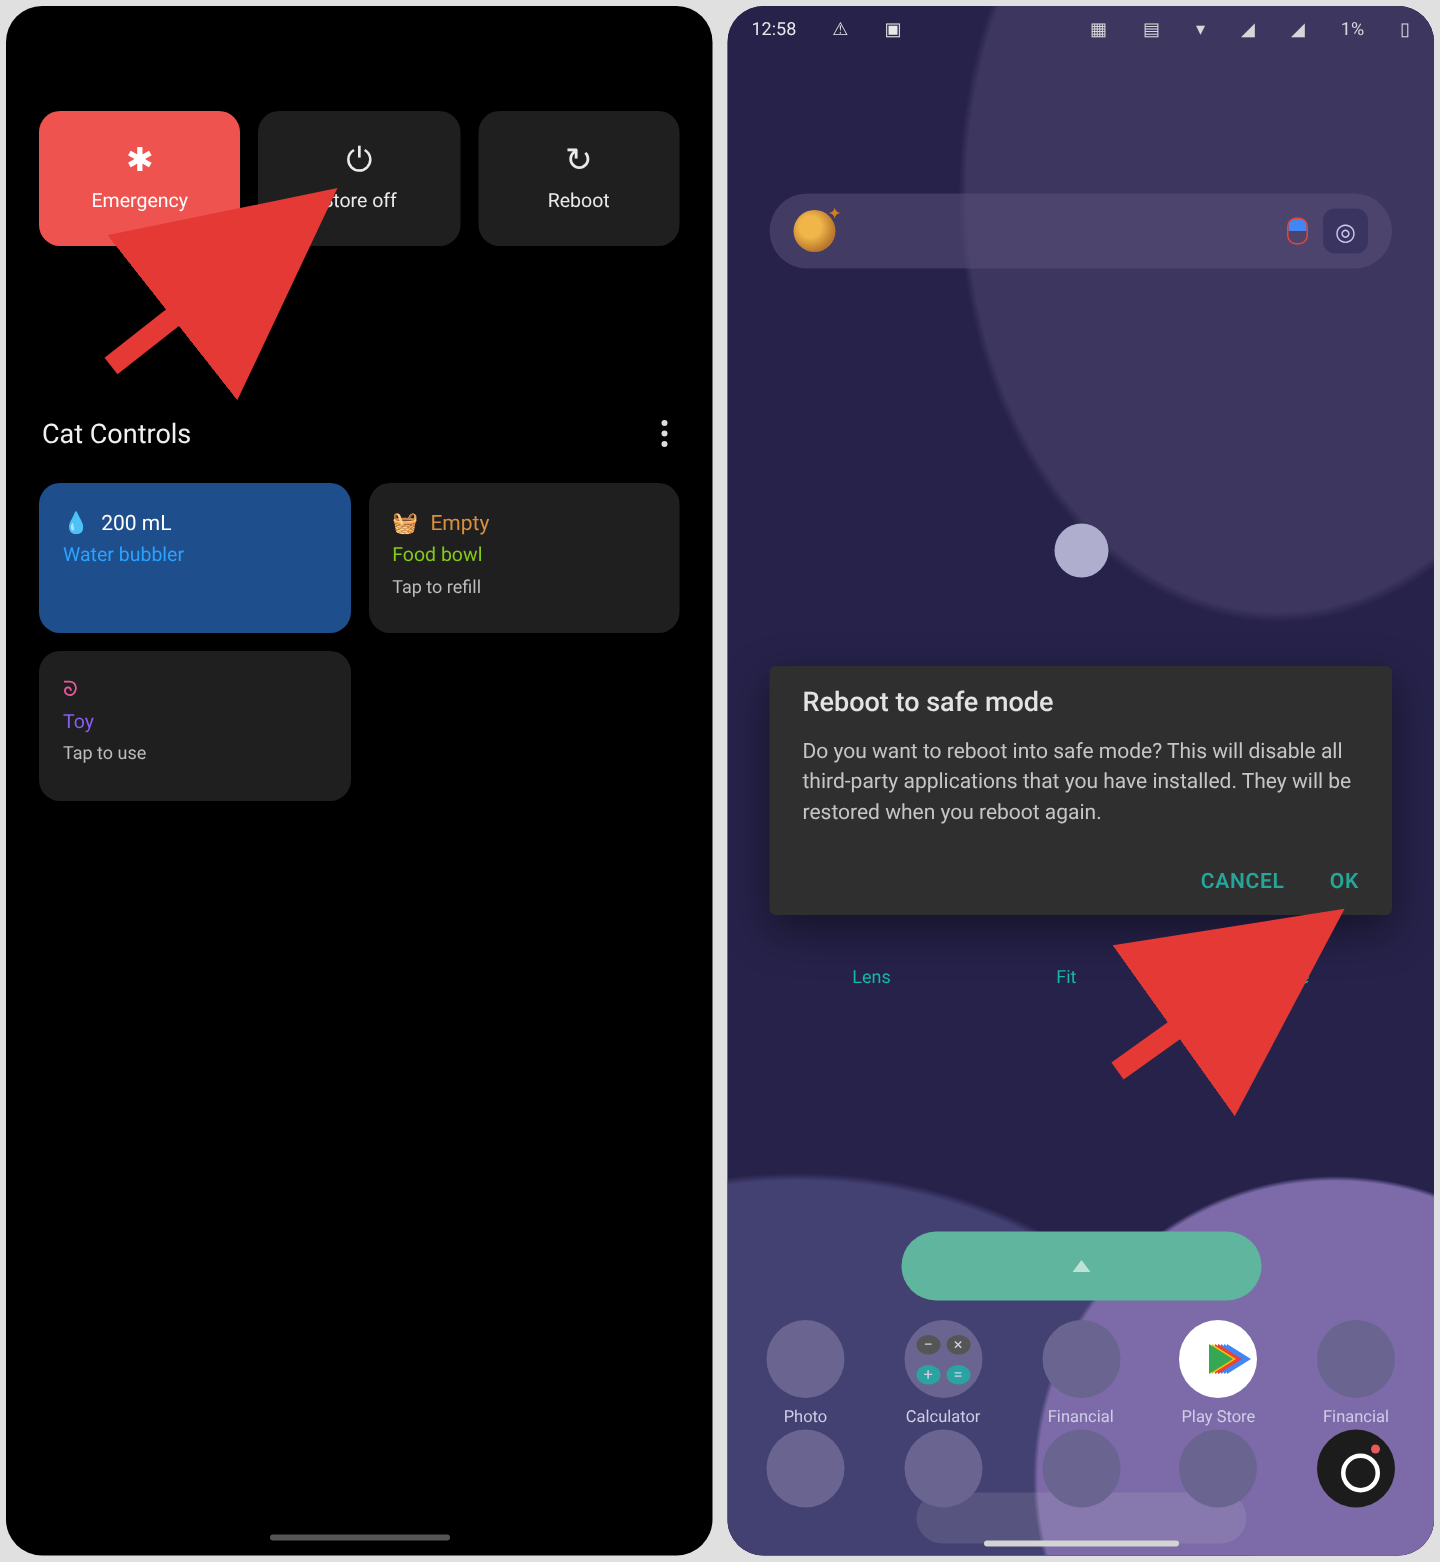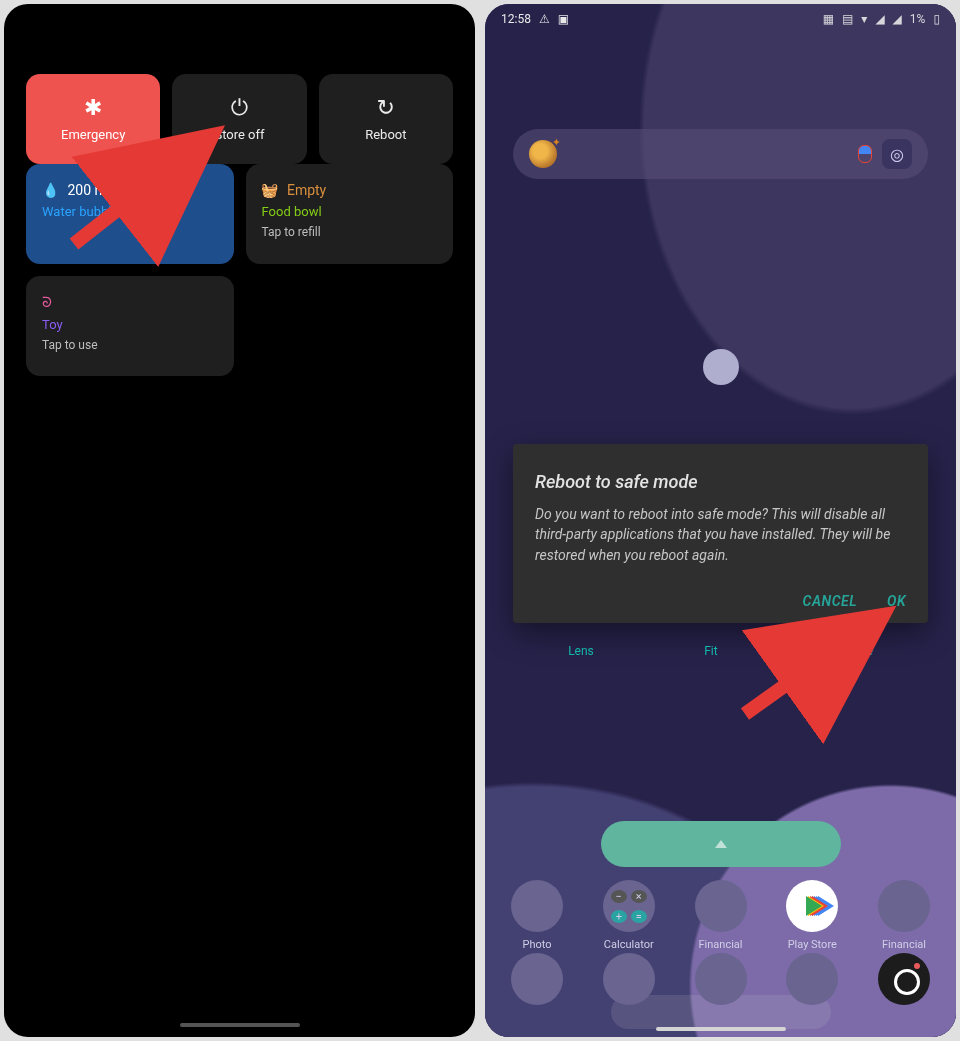--- a/index.html
+++ b/index.html
@@ -105,21 +105,21 @@
     background: #b0aece;
   }
 
   .statusbar {
     position: absolute; top: 0; left: 0; right: 0;
     height: 30px;
     display: flex; align-items: center; justify-content: space-between;
     padding: 0 16px;
     color: #e8e8e8; font-size: 12px;
   }
-  .sb-left, .sb-right { display: flex; align-items: center; gap: 8px; }
+  .sb-left, .sb-right { display: flex; align-items: center; gap: 24px; }
   .sb-right svg, .sb-right span { opacity: .9; }
 
   .searchpill {
     position: absolute; top: 125px; left: 28px; right: 28px;
     height: 50px; border-radius: 26px;
     background: rgba(90,80,120,.55);
     display: flex; align-items: center;
     padding: 0 16px;
     gap: 10px;
   }
@@ -139,24 +139,23 @@
   .cam {
     width: 30px; height: 30px; border-radius: 8px;
     background: #3a3460; display:flex; align-items:center; justify-content:center;
     color:#cfc9ef; font-size:16px;
   }
 
   
   .dialog {
     position: absolute; left: 28px; right: 28px; top: 440px;
     background: #2f2f2f; border-radius: 4px;
-    padding: 27px 22px 14px 22px;
+    padding: 14px 22px 14px 22px;
     color: #e3e3e3;
     box-shadow: 0 10px 30px rgba(0,0,0,.45);
-    font-style: italic;
   }
   .dlg-title { font-size: 18px; font-weight: 500; margin-bottom: 12px; }
   .dlg-body  { font-size: 14px; line-height: 1.45; color: #c6c6c6; }
   .dlg-actions { display: flex; justify-content: flex-end; gap: 30px; margin-top: 28px; }
   .dlg-btn { color: #26a69a; font-size: 14px; letter-spacing: .5px; font-weight: 600; }
 
   
   .folder-labels{
     position:absolute; top:640px; left:28px; right:28px;
     display:flex; justify-content:space-around; color:#14b8a6; font-size:12px;
@@ -229,20 +228,28 @@
     <div class="pwr-btn">
       <span class="pwr-icon">⏻</span>
       <span>Store off</span>
     </div>
     <div class="pwr-btn">
       <span class="pwr-icon">↻</span>
       <span>Reboot</span>
     </div>
   </div>
 
+  <div class="cat-header">
+    <span class="cat-title">Cat Controls</span>
+    <div class="kebab">
+      <span></span>
+        <span></span>
+        <span></span>
+    </div>
+  </div>
 
   <div class="cat-grid">
     <div class="card water">
       <div class="card-top">
         <span class="ic">💧</span>
         <span>200 mL</span>
       </div>
       <span class="card-name">Water bubbler</span>
     </div>
     <div class="card food">

